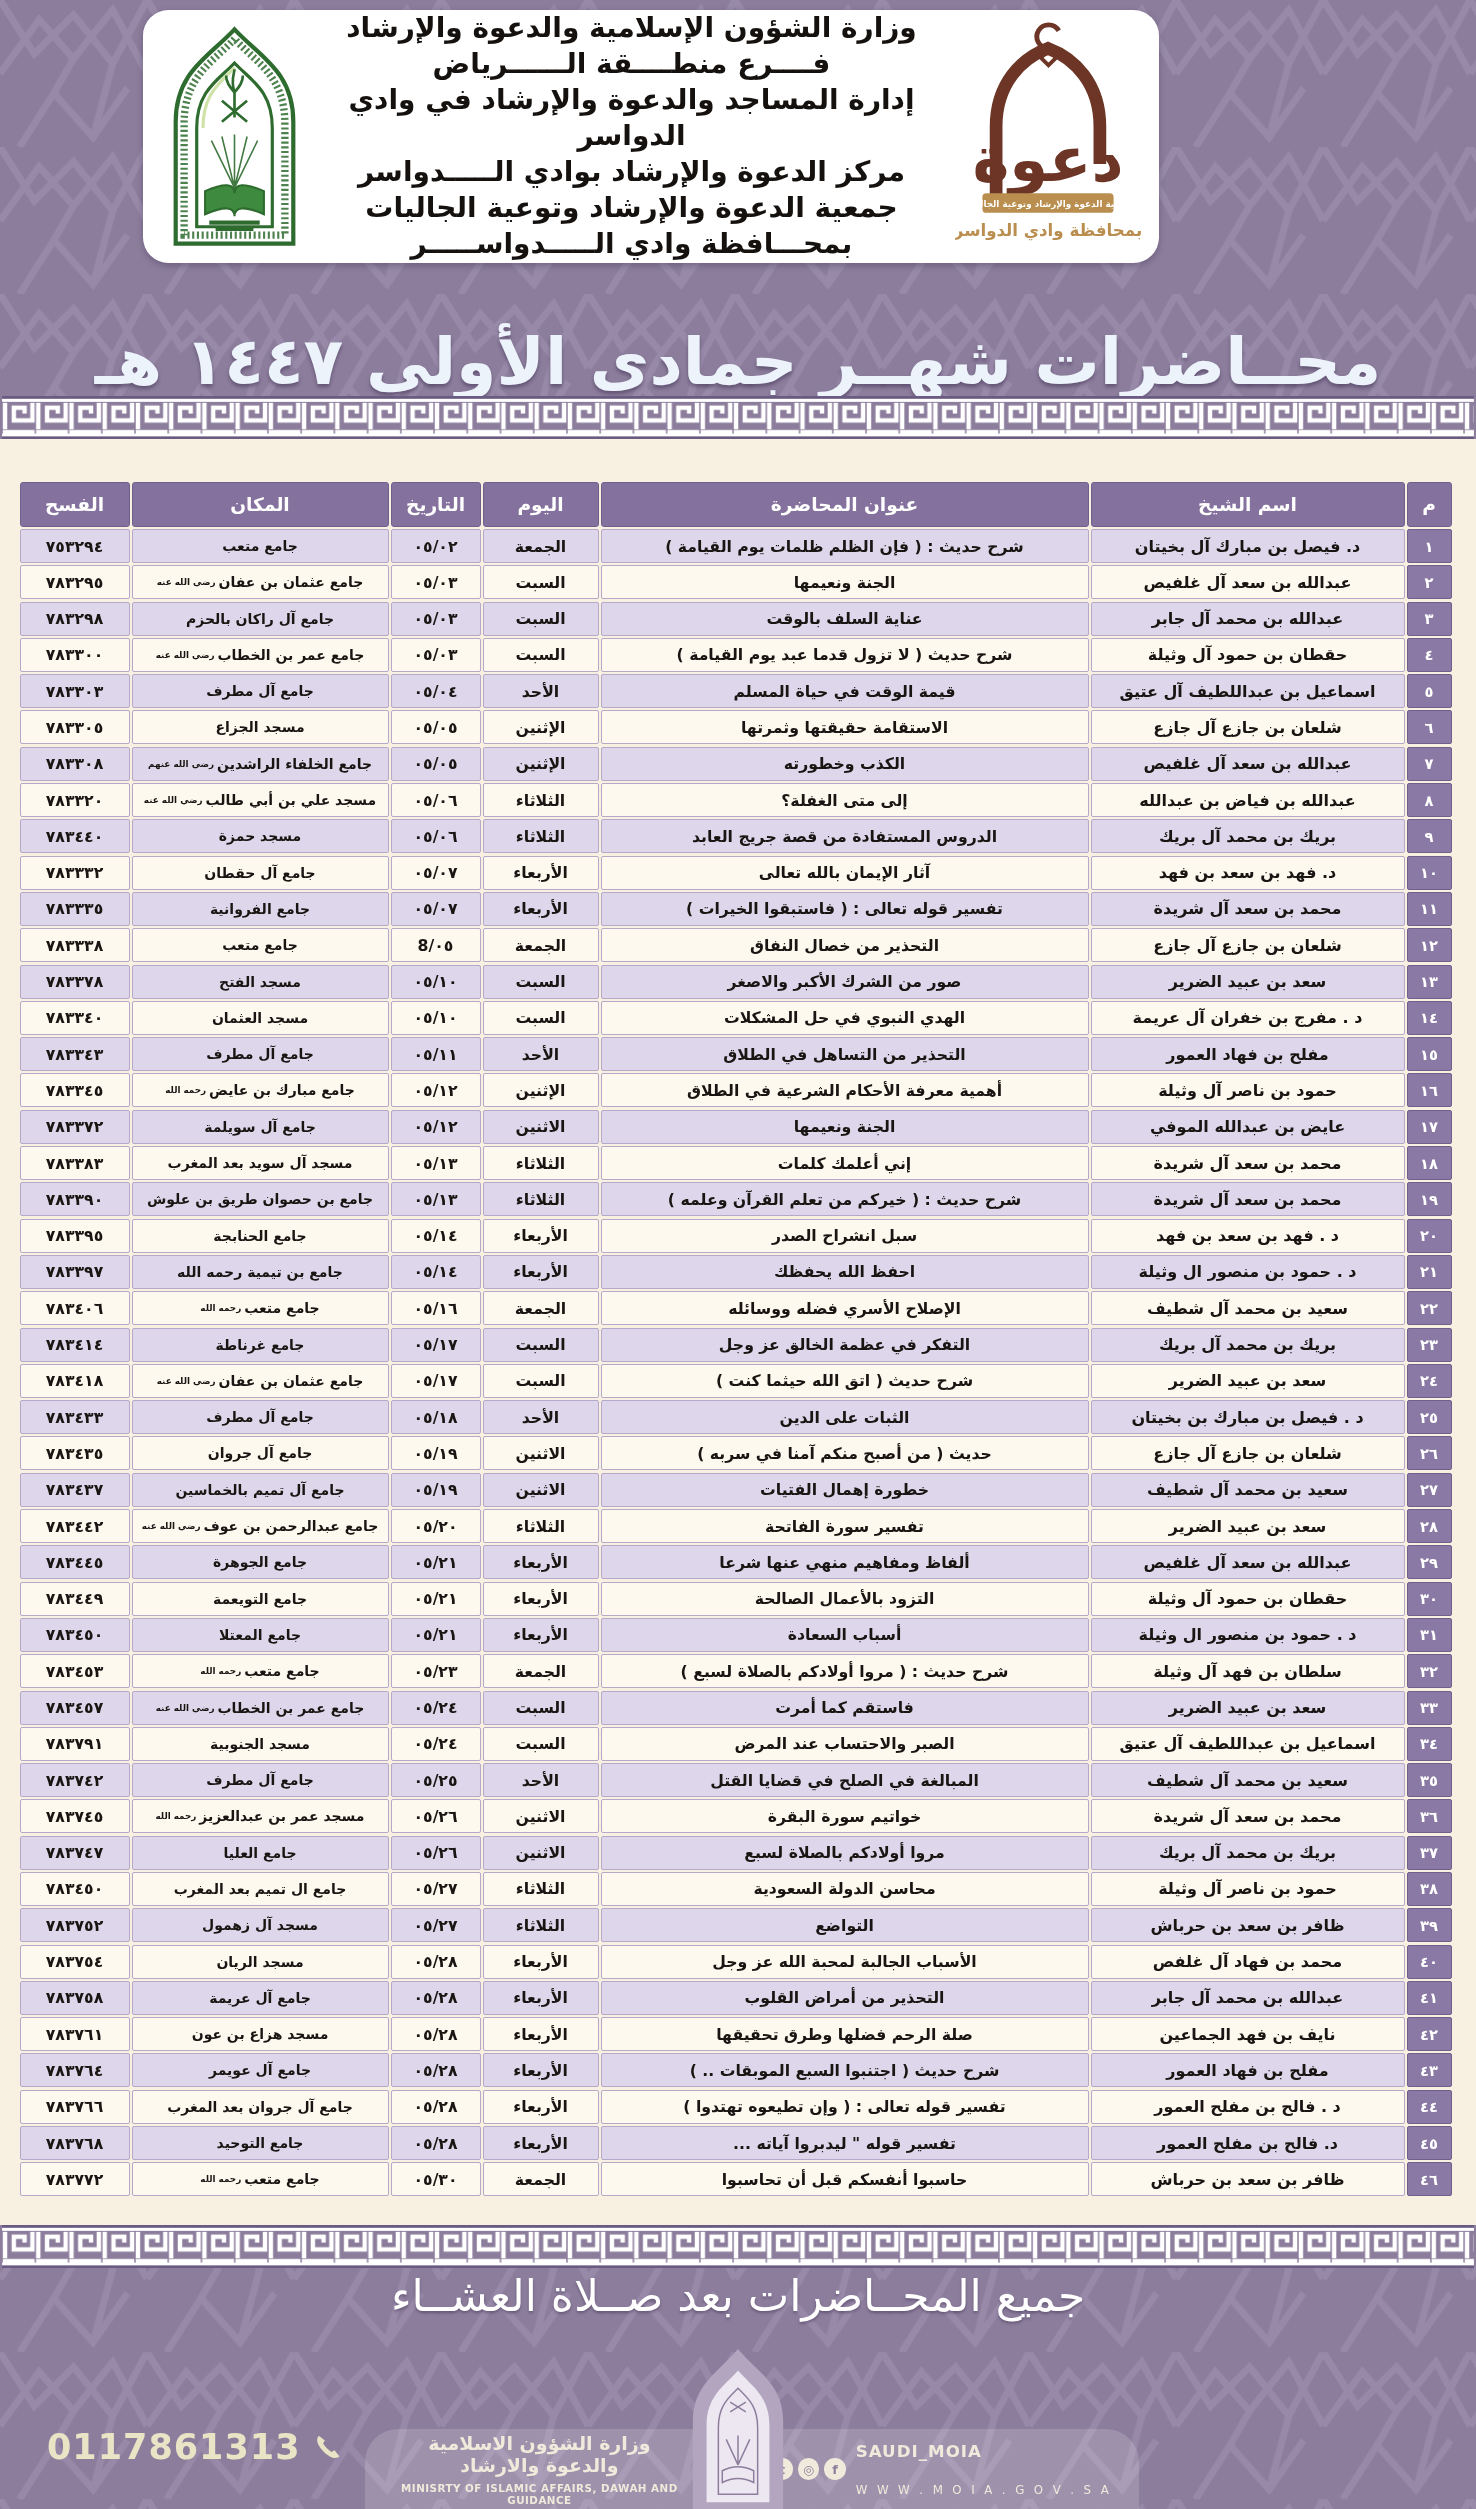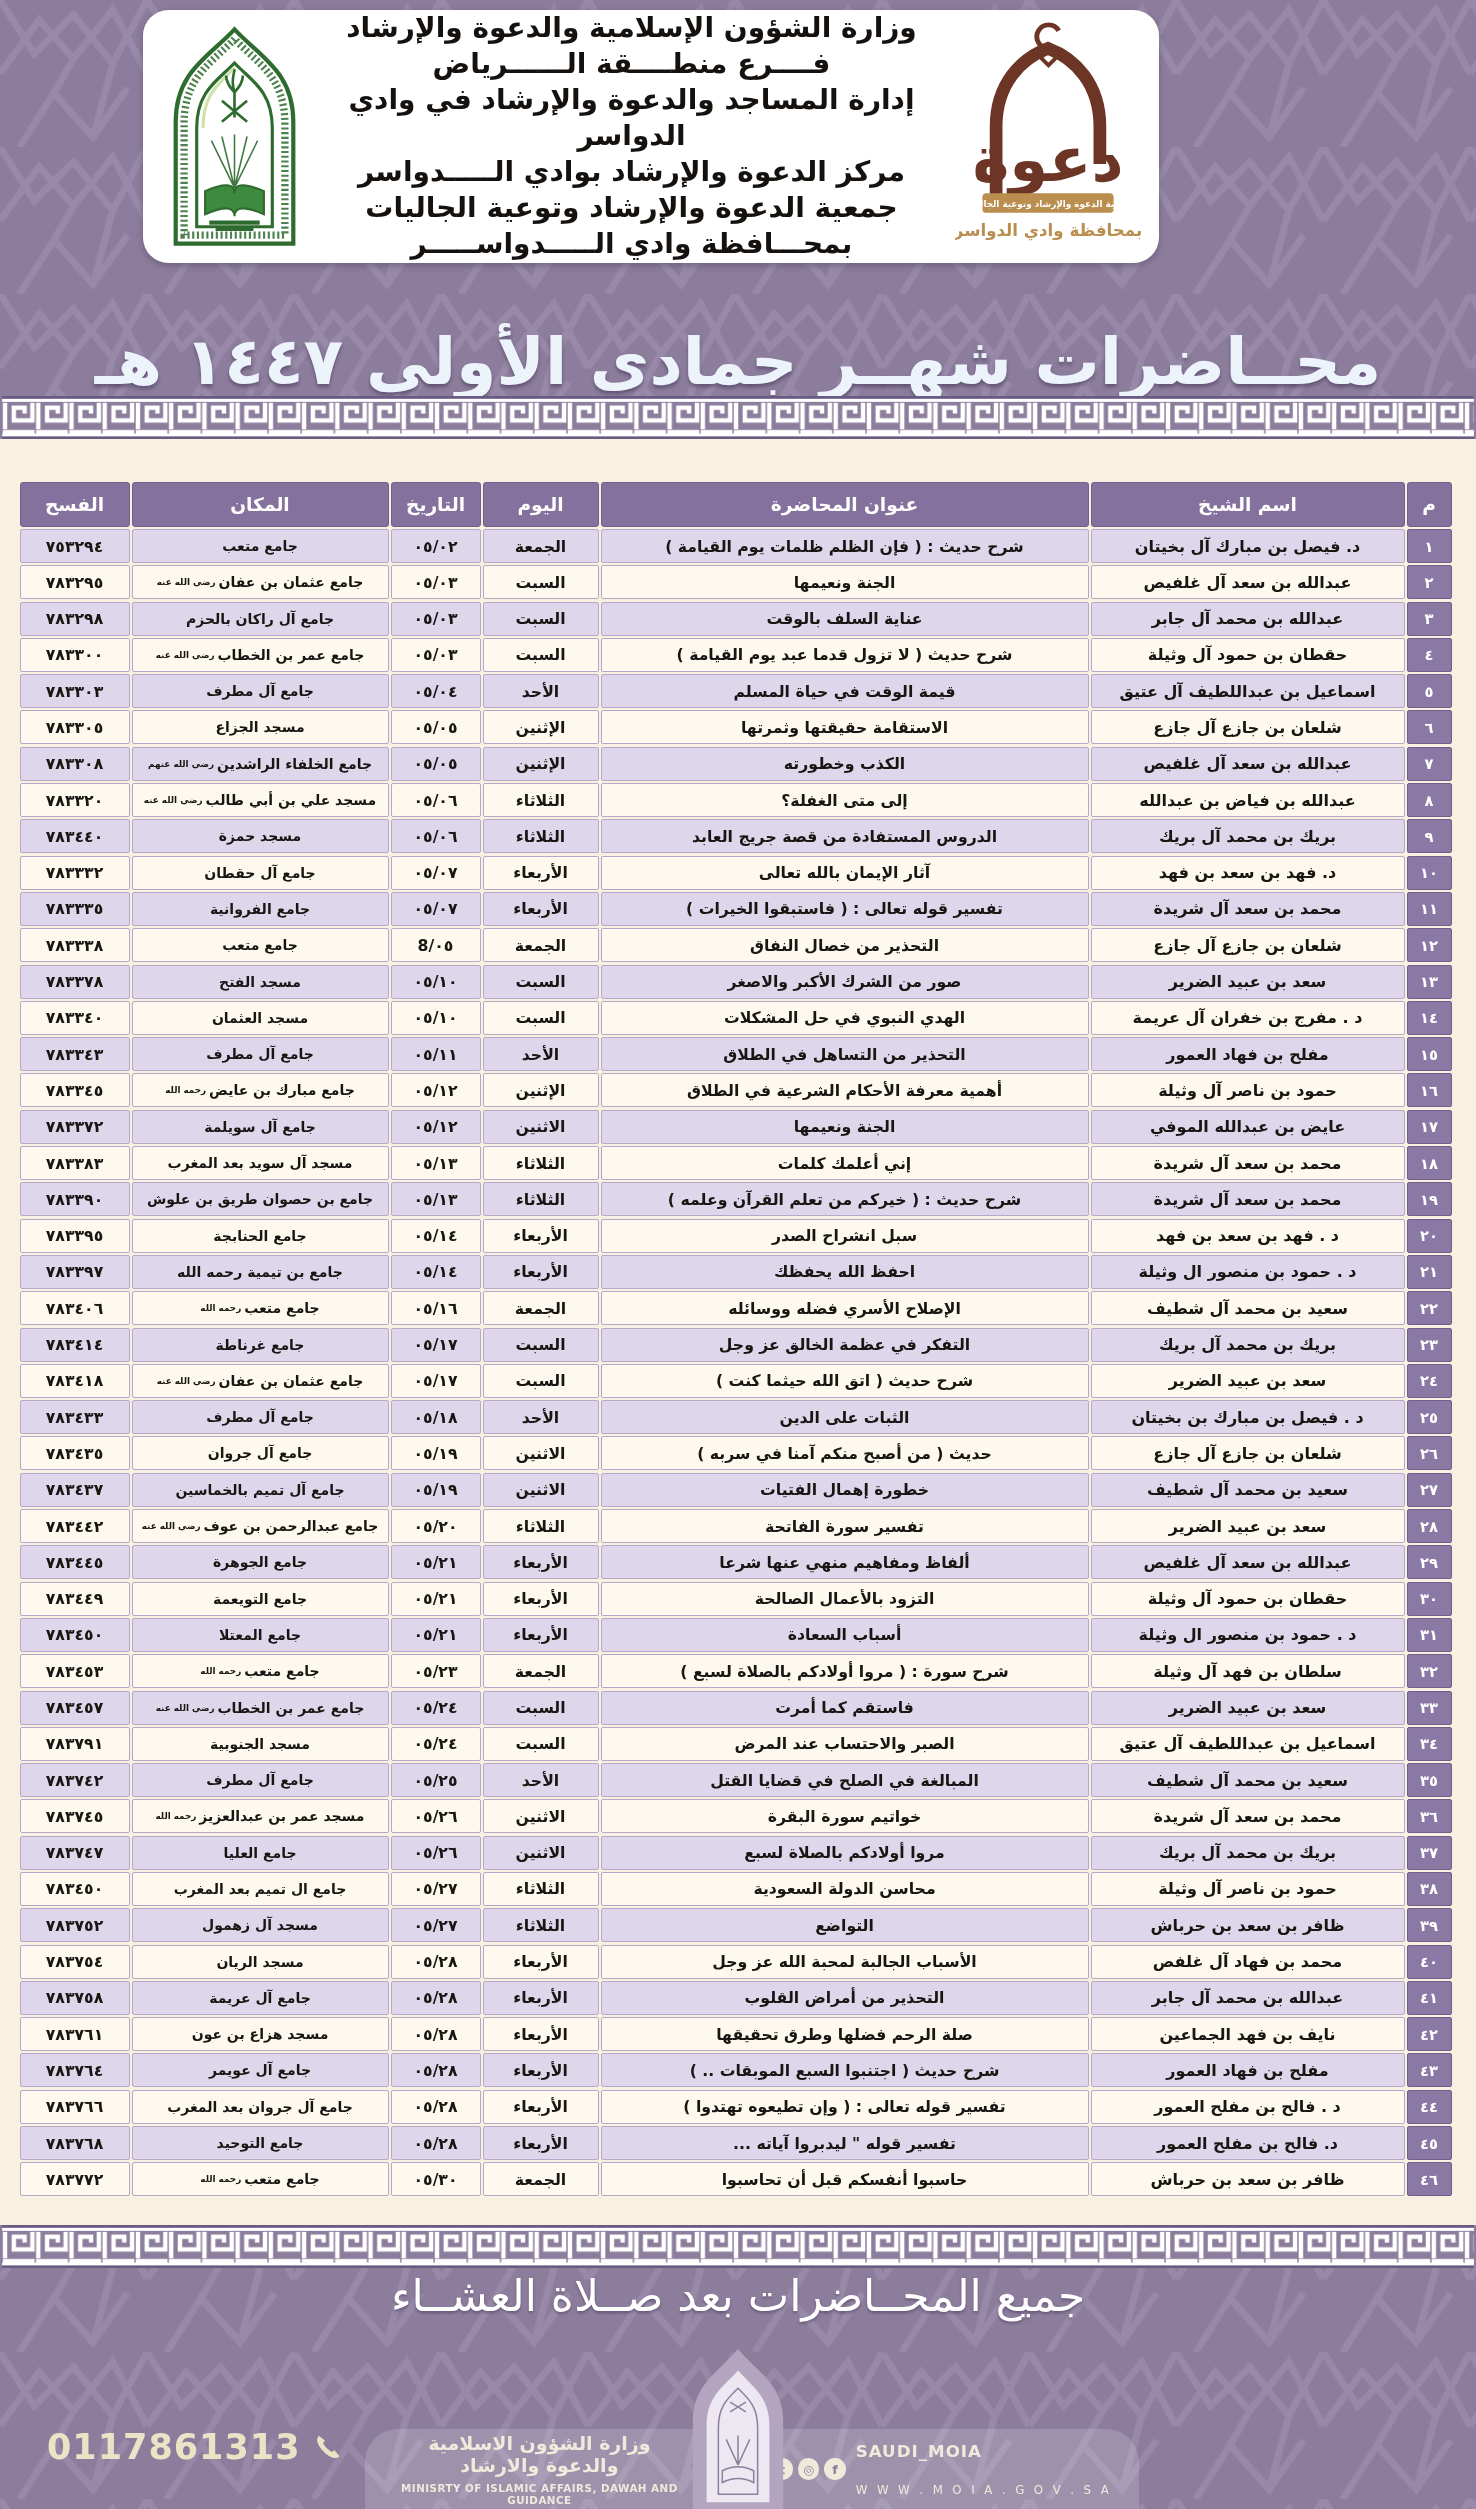--- a/index.html
+++ b/index.html
@@ -513,21 +513,21 @@
         <div class="cell c-day">الأربعاء</div>
         <div class="cell c-date">٠٥/٢١</div>
         <div class="cell c-place">
           <span>جامع المعتلا</span>
         </div>
         <div class="cell c-permit">٧٨٣٤٥٠</div>
       </div>
       <div class="trow">
         <div class="cell c-no">٣٢</div>
         <div class="cell c-sheikh">سلطان بن فهد آل وثيلة</div>
-        <div class="cell c-title">شرح سورة : ( مروا أولادكم بالصلاة لسبع )</div>
+        <div class="cell c-title">شرح حديث : ( مروا أولادكم بالصلاة لسبع )</div>
         <div class="cell c-day">الجمعة</div>
         <div class="cell c-date">٠٥/٢٣</div>
         <div class="cell c-place">
           <span>جامع متعب</span>
           <span class="place-note">رحمه الله</span>
         </div>
         <div class="cell c-permit">٧٨٣٤٥٣</div>
       </div>
       <div class="trow alt">
         <div class="cell c-no">٣٣</div>

